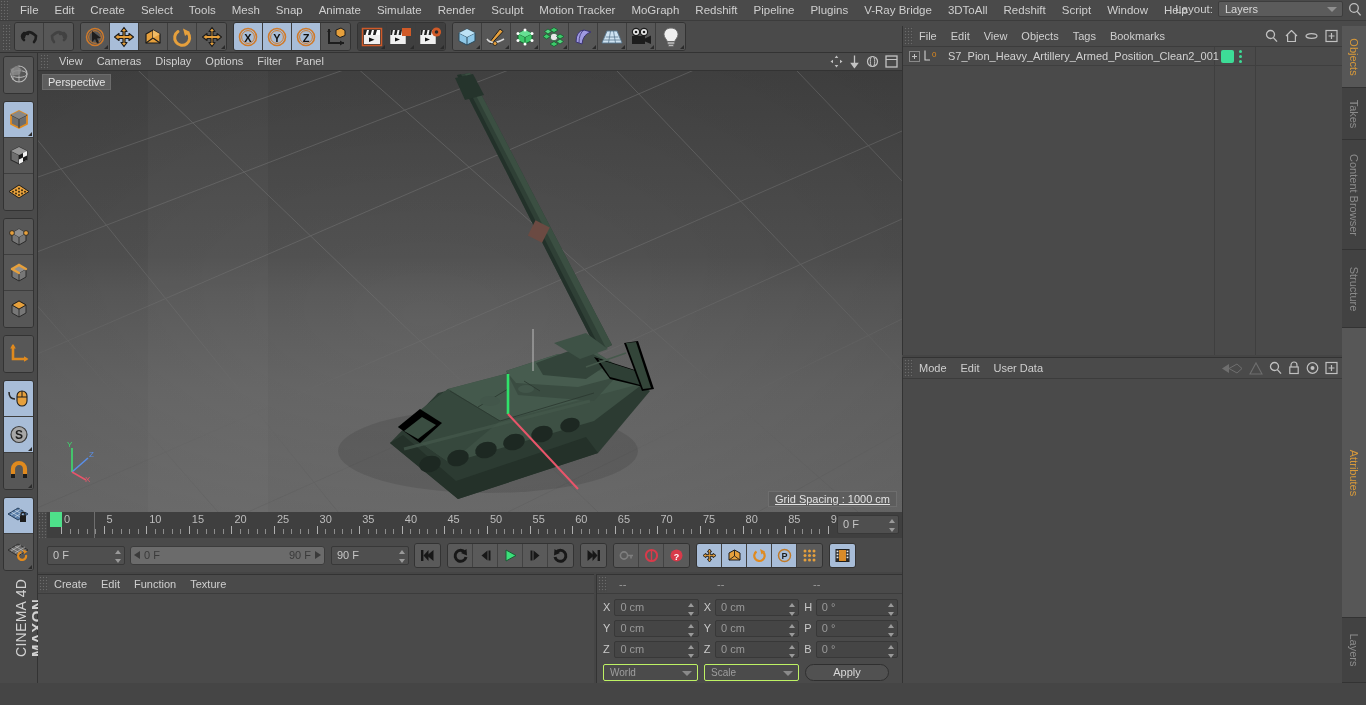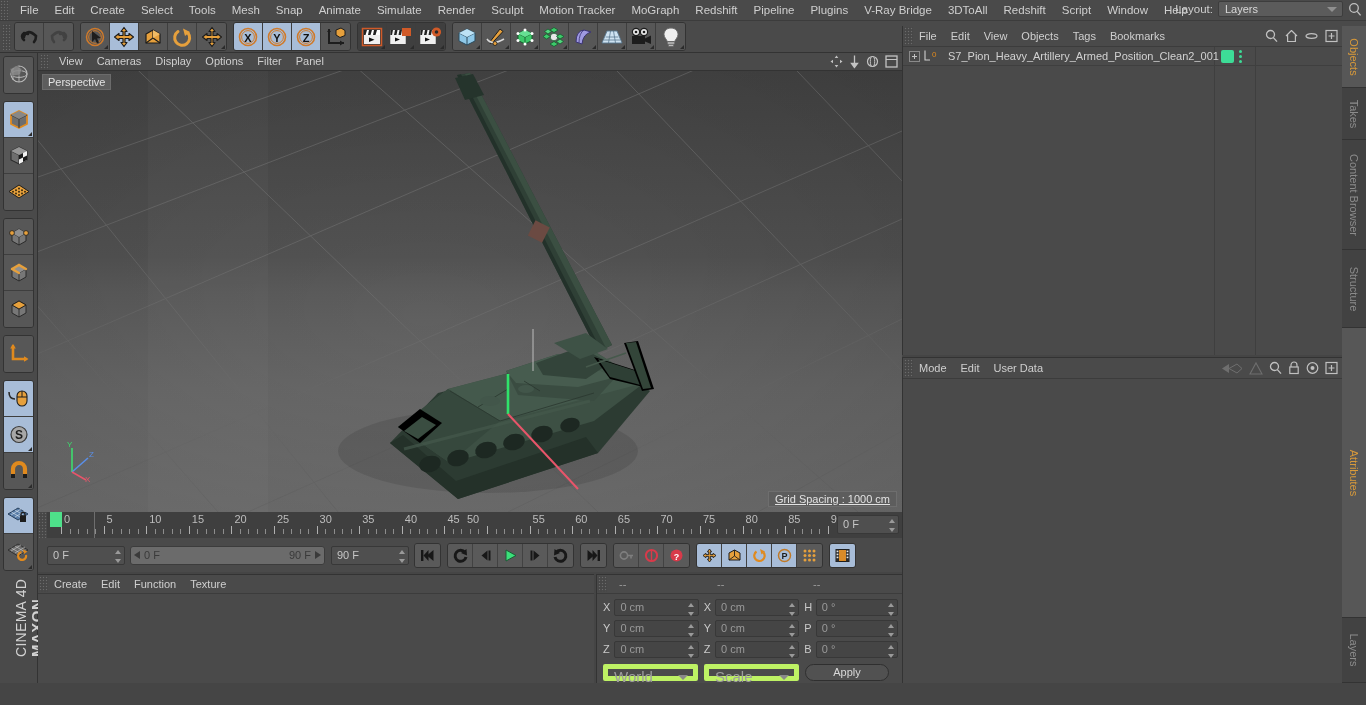--- a/index.html
+++ b/index.html
@@ -216,22 +216,22 @@
   .cfield {
     height: 17px; background: #454545; border: 1px solid #383838; border-radius: 2px;
     color: #9a9a9a; font-size: 11px; line-height: 15px; padding-left: 5px;
     position: relative; margin-right: 5px;
   }
   .cfield.w1 { width: 88px; }
   .cfield.w2 { width: 88px; }
   .cfield.w3 { width: 86px; margin-right: 0; }
   .coord-bottom { display: flex; align-items: center; padding: 4px 4px 0 6px; gap: 6px; }
   .cdd {
-    width: 95px; height: 17px; background: #4b4b4b; border: 5px solid #bef264;
-    border-radius: 2px; color: #9e9e9e; font-size: 15px; line-height: 15px;
+    width: 95px; height: 17px; background: #4b4b4b; border: 1px solid #bef264;
+    border-radius: 2px; color: #9e9e9e; font-size: 10px; line-height: 15px;
     padding-left: 6px; position: relative;
   }
   .cdd .carat { position: absolute; right: 5px; top: 6px; border-left: 5px solid transparent; border-right: 5px solid transparent; border-top: 5px solid #8a8a8a; }
   .apply-btn {
     width: 84px; height: 17px; background: #515151; border: 1px solid #2f2f2f;
     border-radius: 9px; color: #d8d8d8; font-size: 11px; line-height: 15px; text-align: center;
   }
 
   
   .obj-panel {
@@ -902,21 +902,21 @@
           <div class="tl-tick" style="left: 371.84px;"></div>
           <div class="tl-tick" style="left: 380.36px;"></div>
           <div class="tl-tick" style="left: 388.88px;"></div>
           <div class="tl-tick major" style="left: 397.4px;"></div>
           <div class="tl-num" style="left: 400.4px;">45</div>
           <div class="tl-tick" style="left: 405.92px;"></div>
           <div class="tl-tick" style="left: 414.44px;"></div>
           <div class="tl-tick" style="left: 422.96px;"></div>
           <div class="tl-tick" style="left: 431.48px;"></div>
           <div class="tl-tick major" style="left: 440px;"></div>
-          <div class="tl-num" style="left: 420px; text-align: right;">50</div>
+          <div class="tl-num" style="left: 443px; text-align: right;">50</div>
           <div class="tl-tick" style="left: 448.52px;"></div>
           <div class="tl-tick" style="left: 457.04px;"></div>
           <div class="tl-tick" style="left: 465.56px;"></div>
           <div class="tl-tick" style="left: 474.08px;"></div>
           <div class="tl-tick major" style="left: 482.6px;"></div>
           <div class="tl-num" style="left: 485.6px;">55</div>
           <div class="tl-tick" style="left: 491.12px;"></div>
           <div class="tl-tick" style="left: 499.64px;"></div>
           <div class="tl-tick" style="left: 508.16px;"></div>
           <div class="tl-tick" style="left: 516.68px;"></div>

